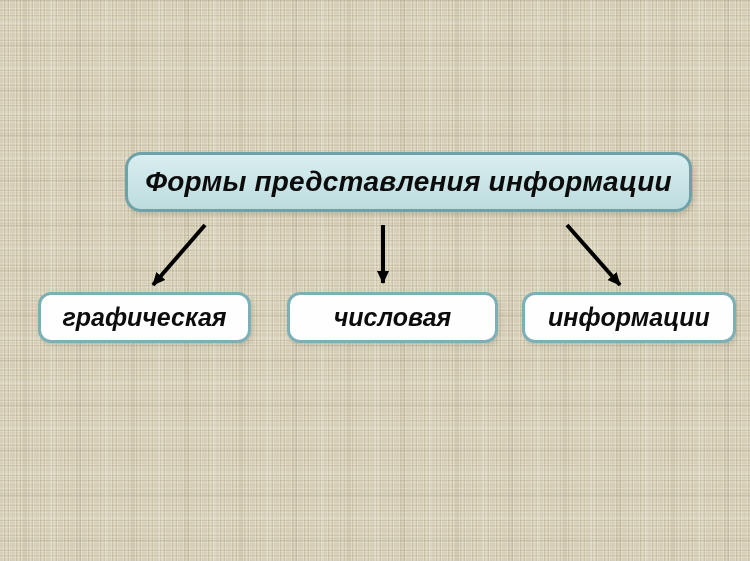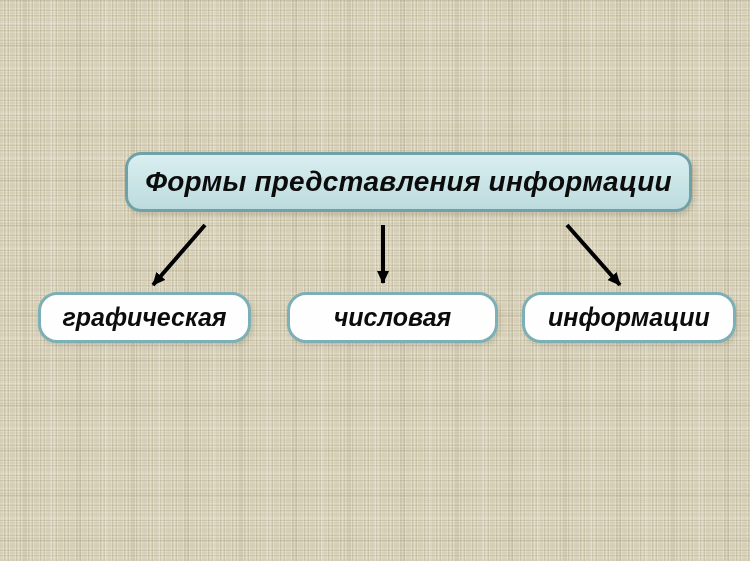--- a/index.html
+++ b/index.html
@@ -51,21 +51,21 @@
     white-space: nowrap;
     letter-spacing: 0.2px;
   }
 
   
   .child-box {
     position: absolute; top: 292px; height: 51px;
     box-sizing: border-box;
     background: var(--child-fill, #fefefe);
     border: 3px solid var(--child-border, #7db0b6);
-    border-radius: 19px;
+    border-radius: 13px;
     box-shadow: 2px 3px 4px rgba(90, 85, 60, 0.16);
     display: flex; align-items: center; justify-content: center;
   }
   .child-1 { left: 38px;  width: 213px; }
   .child-2 { left: 287px; width: 211px; align-items: center; }
   .child-3 { left: 522px; width: 214px; }
   .child-box .label {
     font-style: italic; font-weight: bold;
     font-size: 25px;
     color: #0c0c0c;

